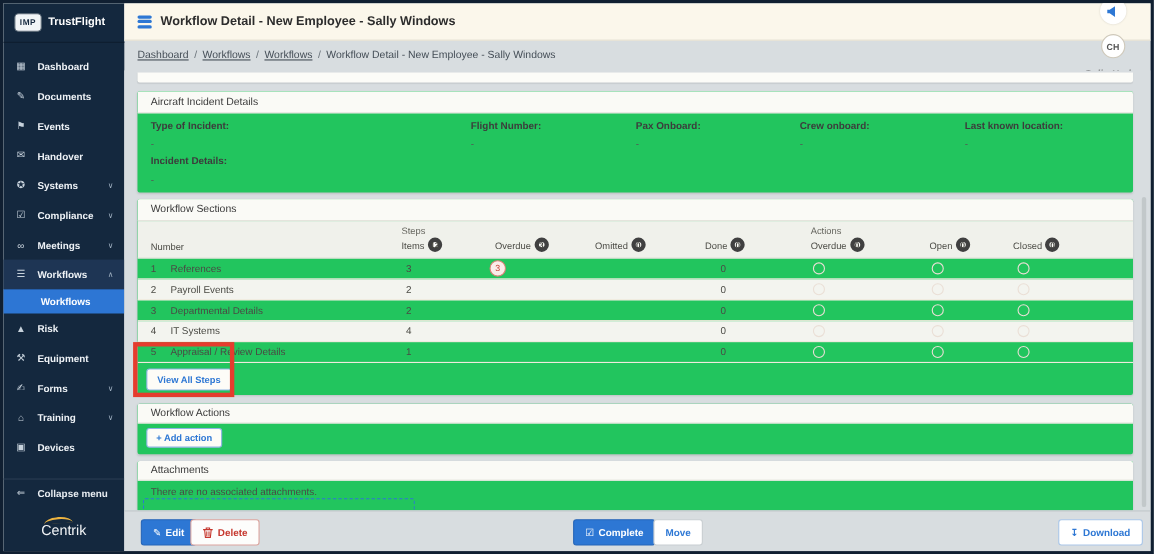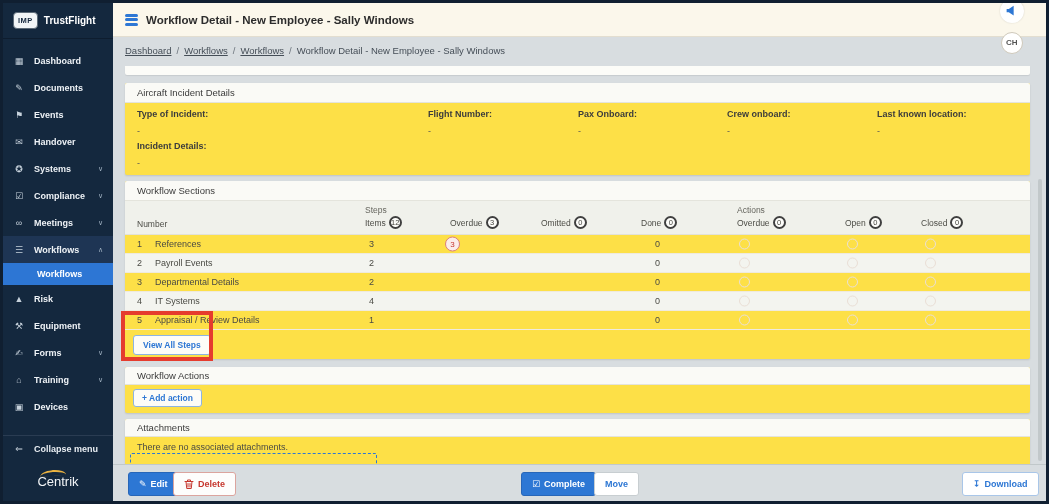--- a/index.html
+++ b/index.html
@@ -62,43 +62,43 @@
   .breadcrumb { position:absolute; left:0; top:34px; width:100%; height:27px; display:flex;
                 align-items:center; padding-left:12px; font-size:9.5px; color:#454e57; gap:5px;}
   .breadcrumb a { color:#454e57; text-decoration:underline; cursor:pointer; }
   .crumb-sep { color:#6b737b; }
 
   .content { position:absolute; left:0; top:61px; width:100%; height:400px; background:#d8dde0; overflow:hidden; }
   .partial-card { position:absolute; left:12px; top:2px; width:905px; height:9px; background:#fcfcf8;
                   border-radius:0 0 2px 2px; box-shadow:0 1px 1px rgba(0,0,0,.08);}
   .scroll-thumb { position:absolute; right:4px; top:115px; width:4px; height:282px; background:#c2c8ca; border-radius:2px;}
 
-  .card { position:absolute; left:12px; width:905px; background:#fde047;
+  .card { position:absolute; left:12px; width:905px; background:#22c55e;
           box-shadow:0 1px 2px rgba(0,0,0,.12); border-radius:2px; overflow:hidden;}
   .card-head { height:20px; background:#fafaf6; border-bottom:1px solid #e4e4dc; display:flex;
                align-items:center; padding-left:12px; }
   .card-head.slim { height:18px; }
   .card-title { font-size:9.5px; color:#3b3b3b; }
 
   
   .card.incident { top:19px; height:92px; }
   .inc-body { position:relative; height:71px; }
   .inc-field { position:absolute; top:6px; }
   .inc-label { font-size:9px; font-weight:bold; color:#3c3c3c; }
   .inc-value { font-size:9px; color:#555; margin-top:7px; }
   .inc-details { position:absolute; left:12px; top:38px; }
 
   
   .card.sections { top:117px; height:178px; }
   .thead { position:relative; height:34px; background:#f0f1eb; border-bottom:1px solid #e2e2da; }
   .th-group { position:absolute; top:4px; font-size:8.5px; color:#66665f; }
   .th { position:absolute; bottom:5px; font-size:8.5px; color:#4c4c46; display:flex; align-items:center; gap:3px;}
-  .cbadge { width:13px; height:13px; border:2px solid #404040; border-radius:50%; background:#fdfdfa;
+  .cbadge { width:13px; height:13px; border:4px solid #404040; border-radius:50%; background:#fdfdfa;
             display:inline-flex; align-items:center; justify-content:center; font-size:7.5px; color:#44443e;
-            font-style:normal; font-weight:normal;}
+            font-style:normal; font-weight:bold;}
   .trow { position:relative; height:19px; border-bottom:1px solid #efeadd; }
   .trow.alt { background:#f3f4ef; }
   .tc { position:absolute; top:50%; transform:translateY(-50%); font-size:9px; color:#4a4a44; }
   .c-num { left:12px; } .c-name { left:30px; } .c-items { left:244px; } .c-done { left:530px; }
   .rbadge { position:absolute; left:320px; top:50%; transform:translateY(-50%); width:15px; height:15px;
             border:1px solid #dc8078; border-radius:50%; background:#fbedea; color:#c6372e;
             font-size:8px; display:flex; align-items:center; justify-content:center; }
   .ghost, .ghost2 { position:absolute; top:50%; transform:translateY(-50%); width:11px; height:11px;
            border:1px solid #eadfd6; border-radius:50%; background:transparent; }
   .g1 { left:614px; } .g2 { left:722px; } .g3 { left:800px; }

